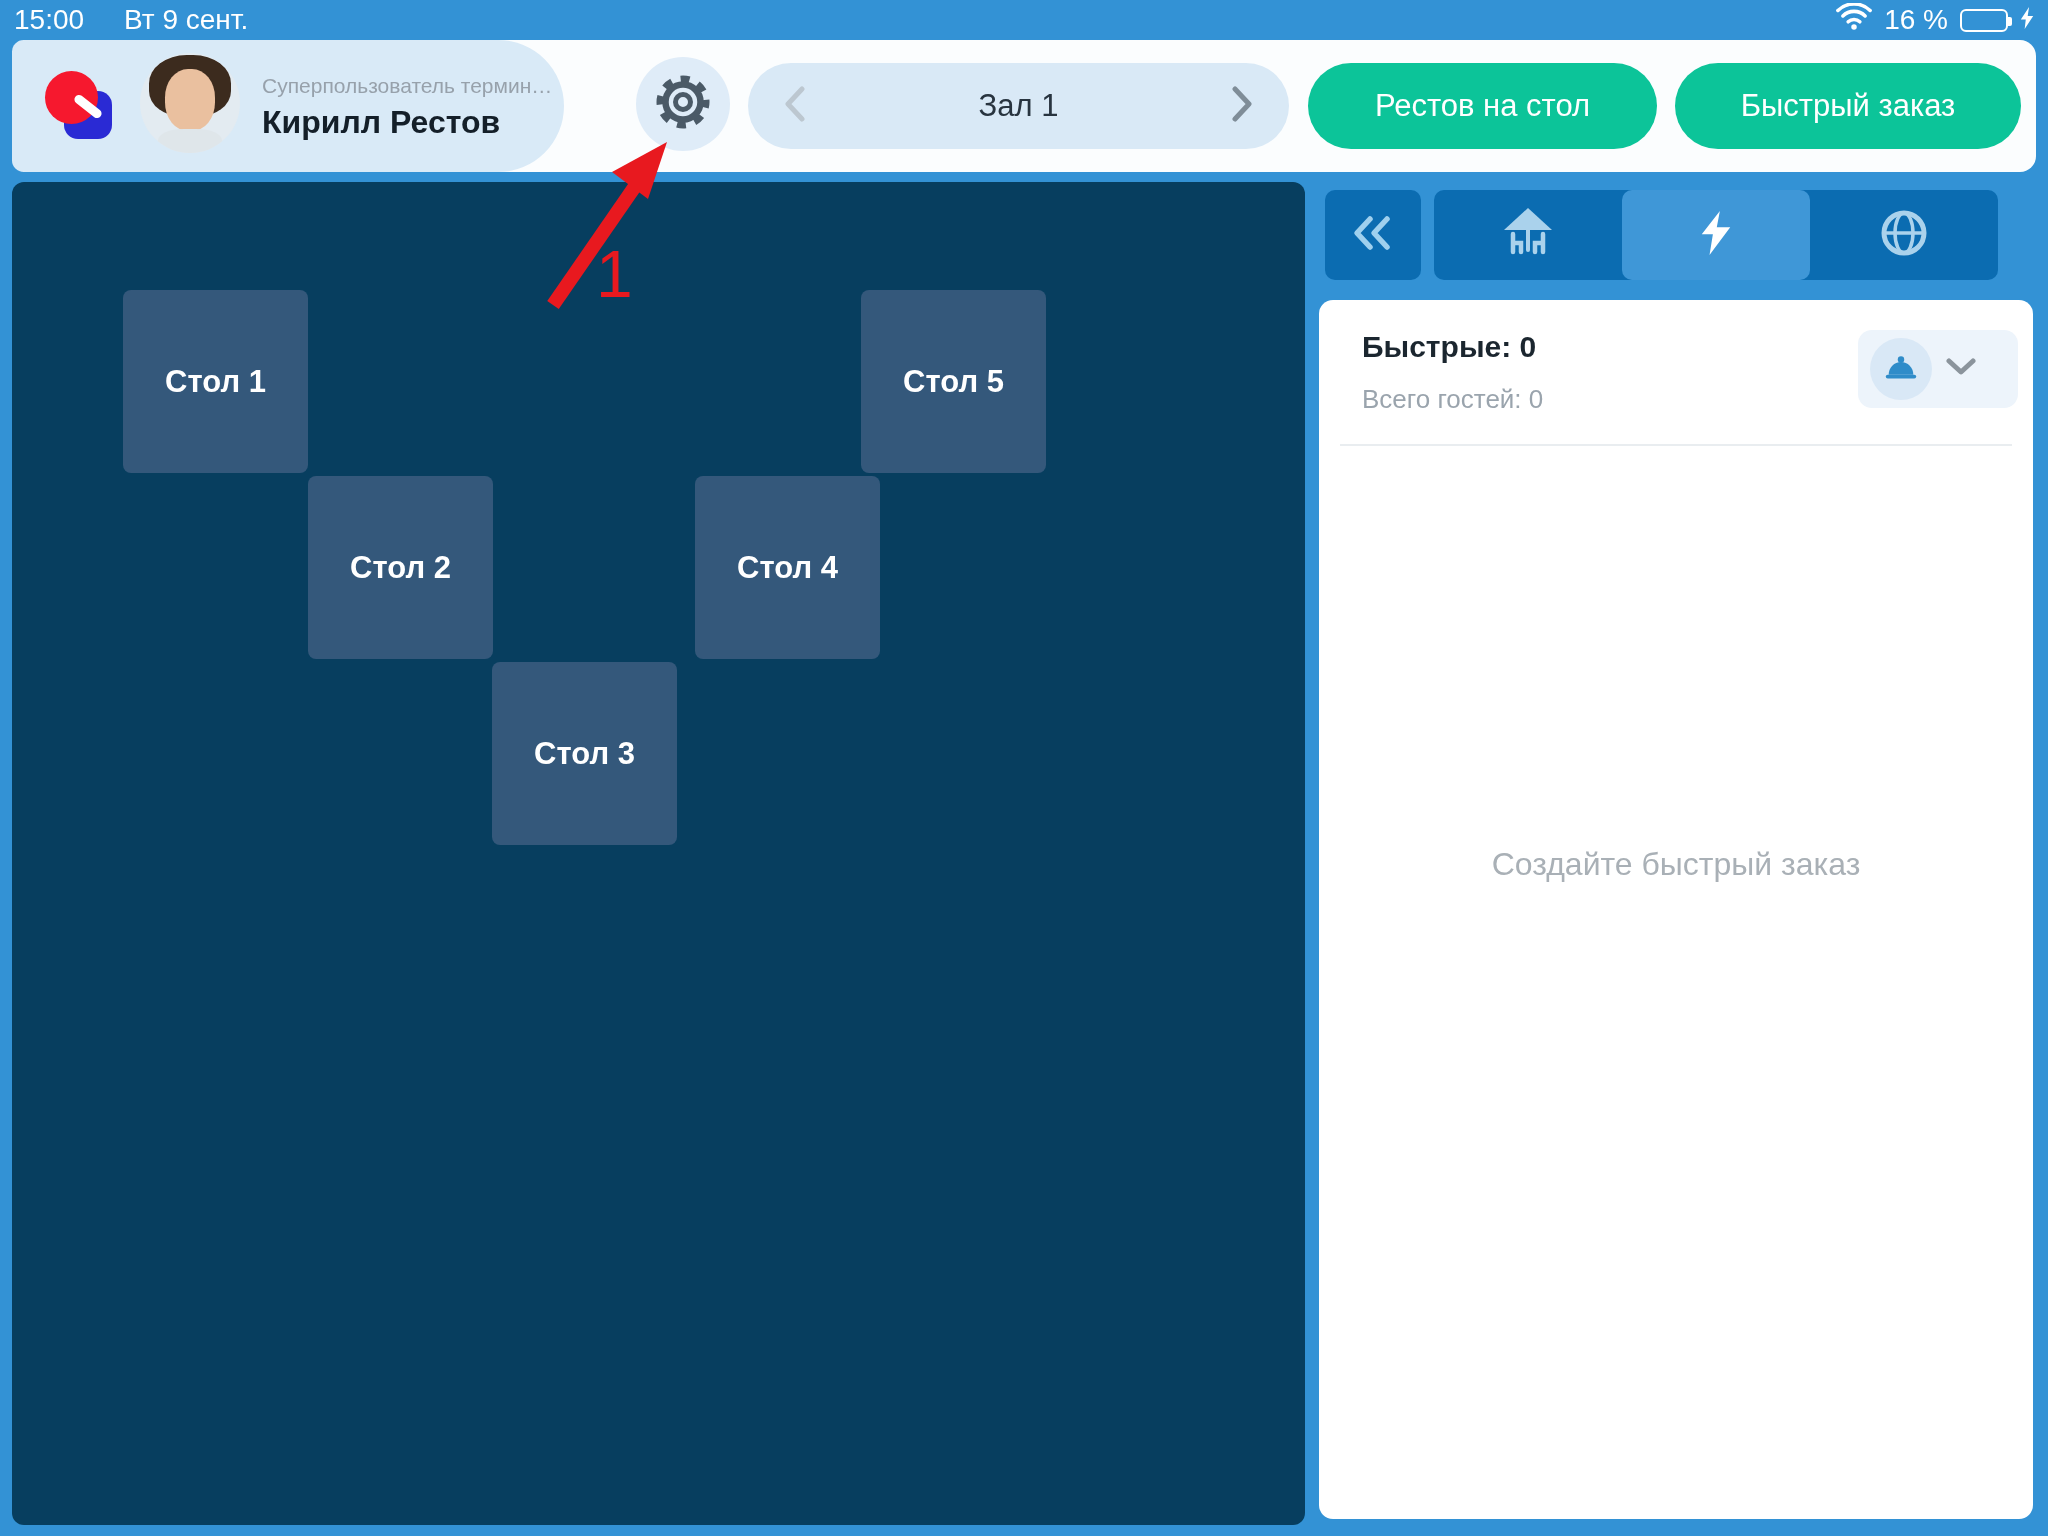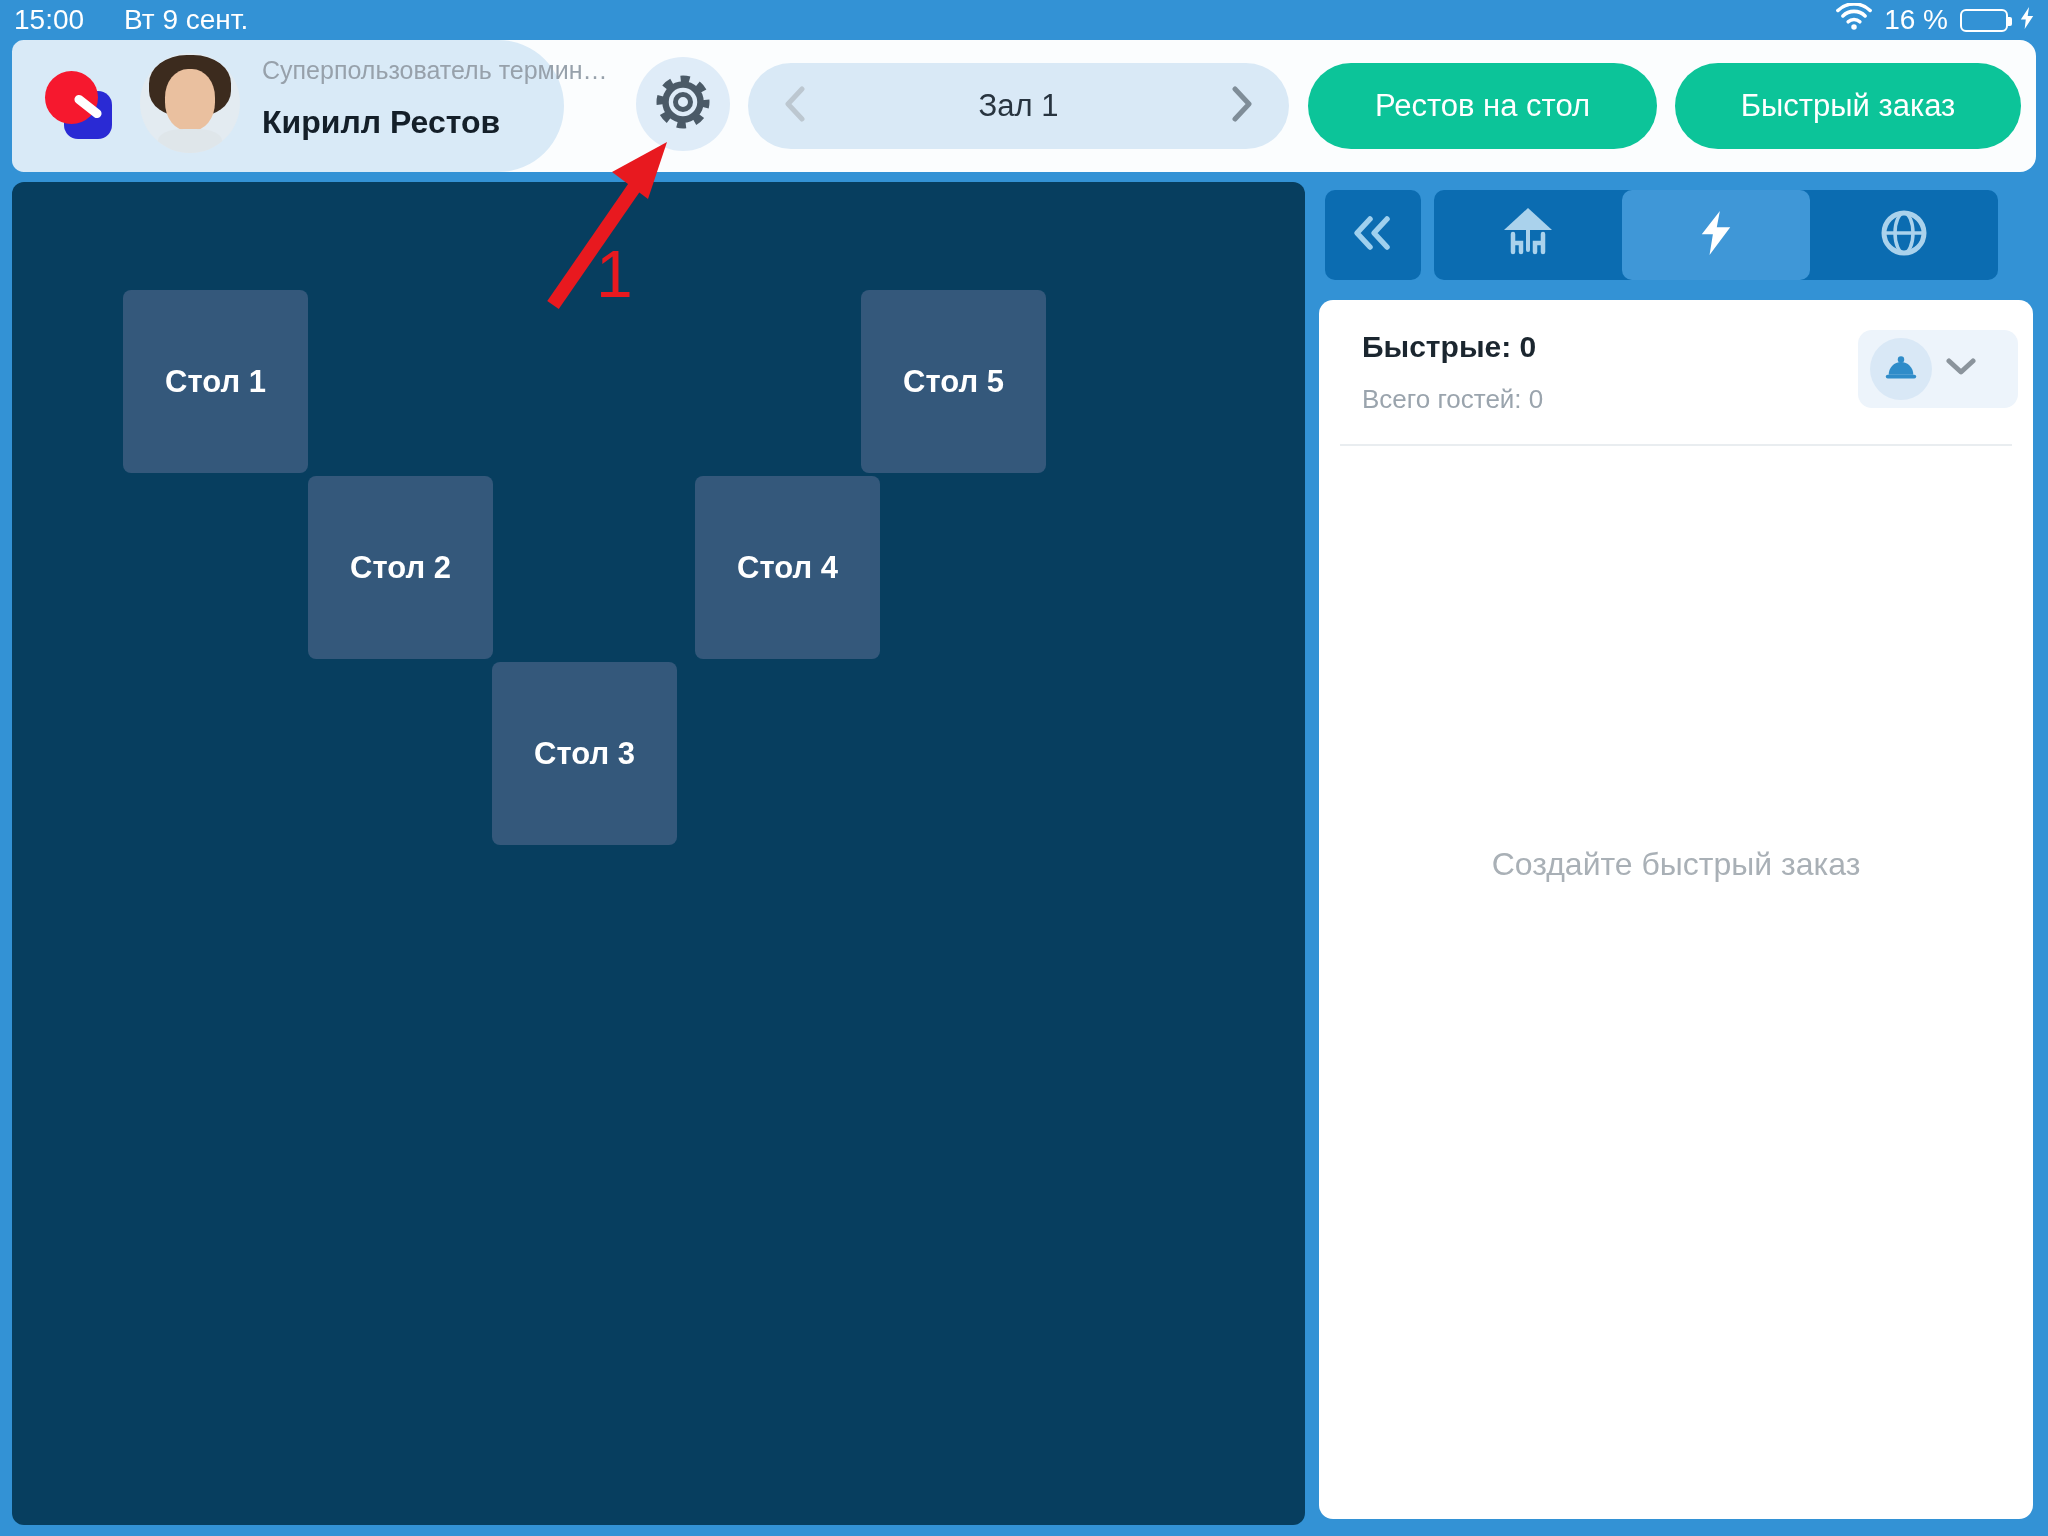--- a/index.html
+++ b/index.html
@@ -25,21 +25,21 @@
   .header{left:12px;top:40px;width:2024px;height:132px;background:var(--header-bg);border-radius:16px;}
   .header-blob{left:12px;top:40px;width:552px;height:132px;background:var(--blob);border-radius:16px 90px 90px 16px;}
   .logo{left:45px;top:71px;width:70px;height:70px;}
   .logo .sq{position:absolute;left:19px;top:20px;width:48px;height:48px;background:#2a2ad4;border-radius:14px;}
   .logo .circ{position:absolute;left:0;top:0;width:53px;height:53px;background:#f6182e;border-radius:50%;}
   .logo .handle{position:absolute;left:27px;top:31px;width:32px;height:9px;background:#fff;border-radius:5px;transform:rotate(38deg);}
   .avatar{left:140px;top:53px;width:100px;height:100px;border-radius:50%;background:#e3ebf1;overflow:hidden;}
   .avatar .hair{position:absolute;left:9px;top:2px;width:82px;height:62px;background:#3c2b1e;border-radius:46% 46% 42% 42%;}
   .avatar .face{position:absolute;left:25px;top:16px;width:50px;height:62px;background:#eac09f;border-radius:46%;}
   .avatar .shirt{position:absolute;left:18px;top:76px;width:64px;height:28px;background:#dfe6ea;border-radius:40% 40% 0 0;}
-  .user-role{left:262px;top:56px;font-size:25px;color:#97a1ab;}
+  .user-role{left:262px;top:74px;font-size:21px;color:#97a1ab;}
   .user-name{left:262px;top:104px;font-size:32px;font-weight:700;color:#141f29;}
   .gear-btn{left:636px;top:57px;width:94px;height:94px;border-radius:50%;background:#dfecf8;display:flex;align-items:center;justify-content:center;}
   .hall-pill{left:748px;top:63px;width:541px;height:86px;border-radius:43px;background:var(--pill);display:flex;align-items:center;justify-content:space-between;padding:0 36px;}
   .hall-label{font-size:31px;color:#28343f;font-weight:500;}
   .btn-green{height:86px;border-radius:43px;background:var(--green);color:#fff;font-size:31px;font-weight:500;display:flex;align-items:center;justify-content:center;border:none;}
   .btn-order{left:1308px;top:63px;width:349px;}
   .btn-quick{left:1675px;top:63px;width:346px;}
 
   
   .floor{left:12px;top:182px;width:1293px;height:1343px;background:var(--floor);border-radius:12px;}

